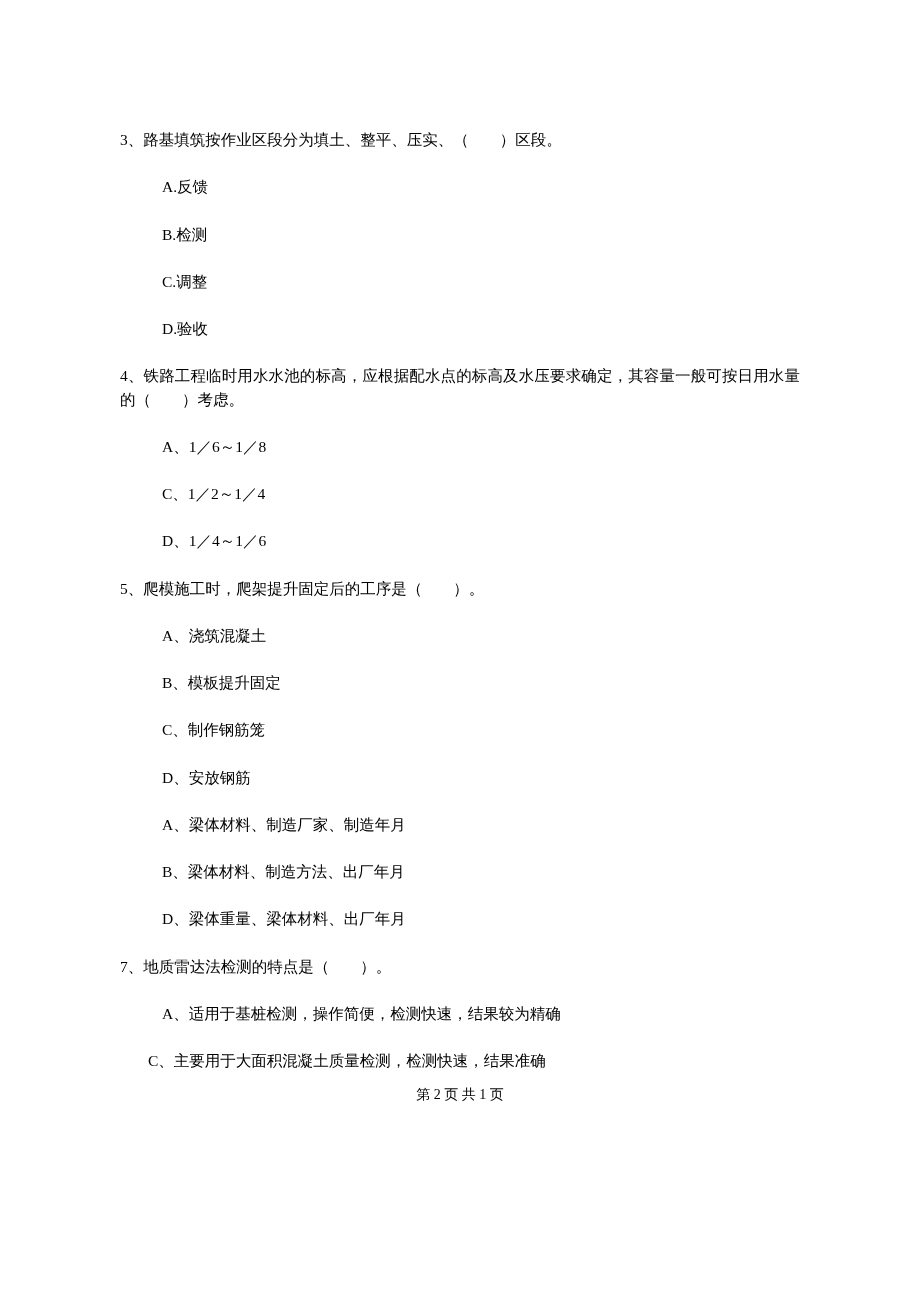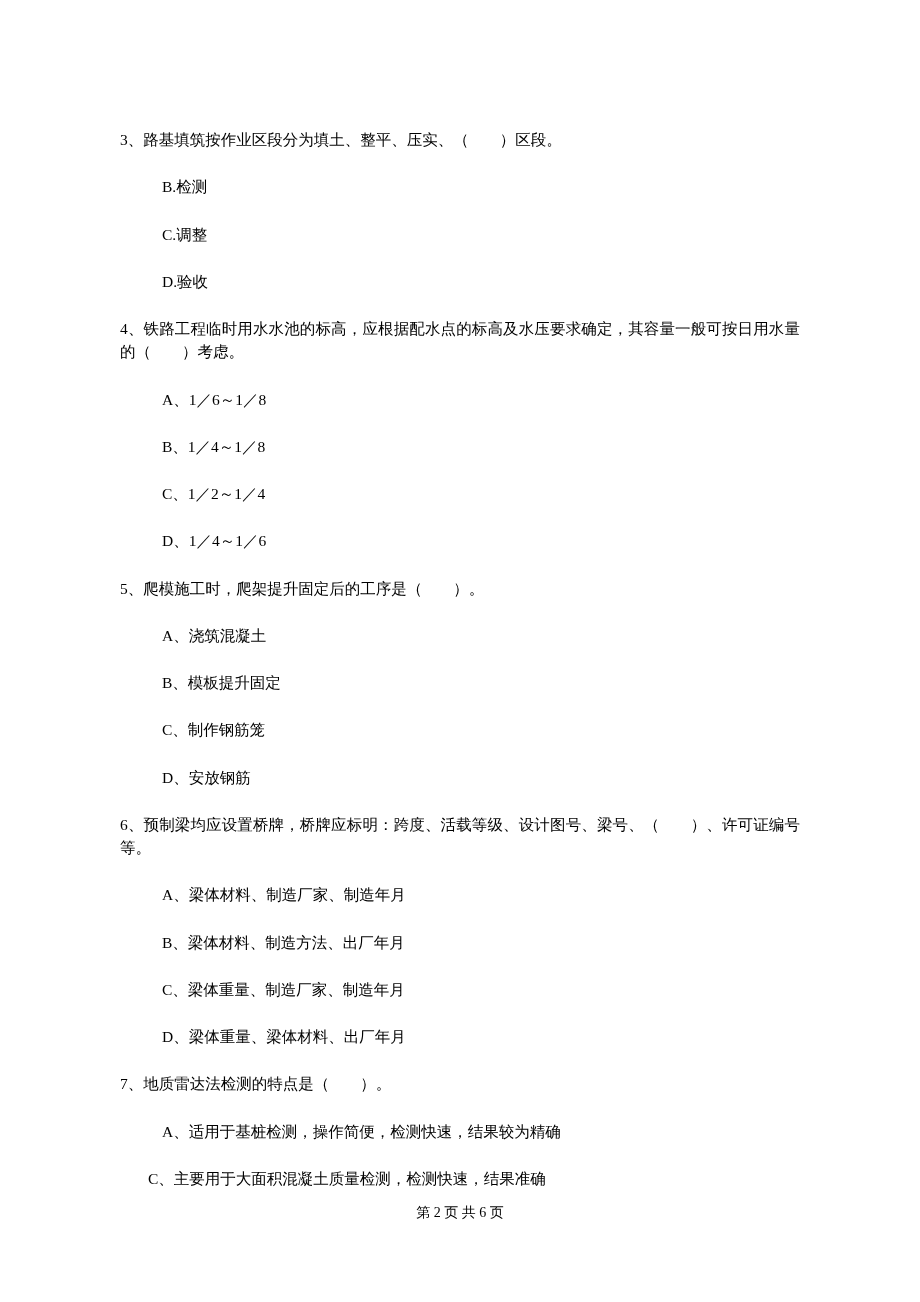--- a/index.html
+++ b/index.html
@@ -36,40 +36,38 @@
     font-size: 14px;
     margin-top: 8px;
   }
 </style>
 </head>
 <body>
 
 <div class="page">
 
   <p class="question-stem">3、路基填筑按作业区段分为填土、整平、压实、（　　）区段。</p>
+  <p class="option">A.反馈</p>
   <p class="option">B.检测</p>
   <p class="option">C.调整</p>
   <p class="option">D.验收</p>
 
   <p class="question-stem">4、铁路工程临时用水水池的标高，应根据配水点的标高及水压要求确定，其容量一般可按日用水量的（　　）考虑。</p>
   <p class="option">A、1／6～1／8</p>
-  <p class="option">B、1／4～1／8</p>
   <p class="option">C、1／2～1／4</p>
   <p class="option">D、1／4～1／6</p>
 
   <p class="question-stem">5、爬模施工时，爬架提升固定后的工序是（　　）。</p>
   <p class="option">A、浇筑混凝土</p>
   <p class="option">B、模板提升固定</p>
   <p class="option">C、制作钢筋笼</p>
   <p class="option">D、安放钢筋</p>
 
-  <p class="question-stem">6、预制梁均应设置桥牌，桥牌应标明：跨度、活载等级、设计图号、梁号、（　　）、许可证编号等。</p>
   <p class="option">A、梁体材料、制造厂家、制造年月</p>
   <p class="option">B、梁体材料、制造方法、出厂年月</p>
-  <p class="option">C、梁体重量、制造厂家、制造年月</p>
   <p class="option">D、梁体重量、梁体材料、出厂年月</p>
 
   <p class="question-stem">7、地质雷达法检测的特点是（　　）。</p>
   <p class="option">A、适用于基桩检测，操作简便，检测快速，结果较为精确</p>
   <p class="option" style="margin-bottom:12px">C、主要用于大面积混凝土质量检测，检测快速，结果准确</p>
 
-  <div class="footer">第 2 页 共 6 页</div>
+  <div class="footer">第 2 页 共 1 页</div>
 </div>
 
 </body></html>

